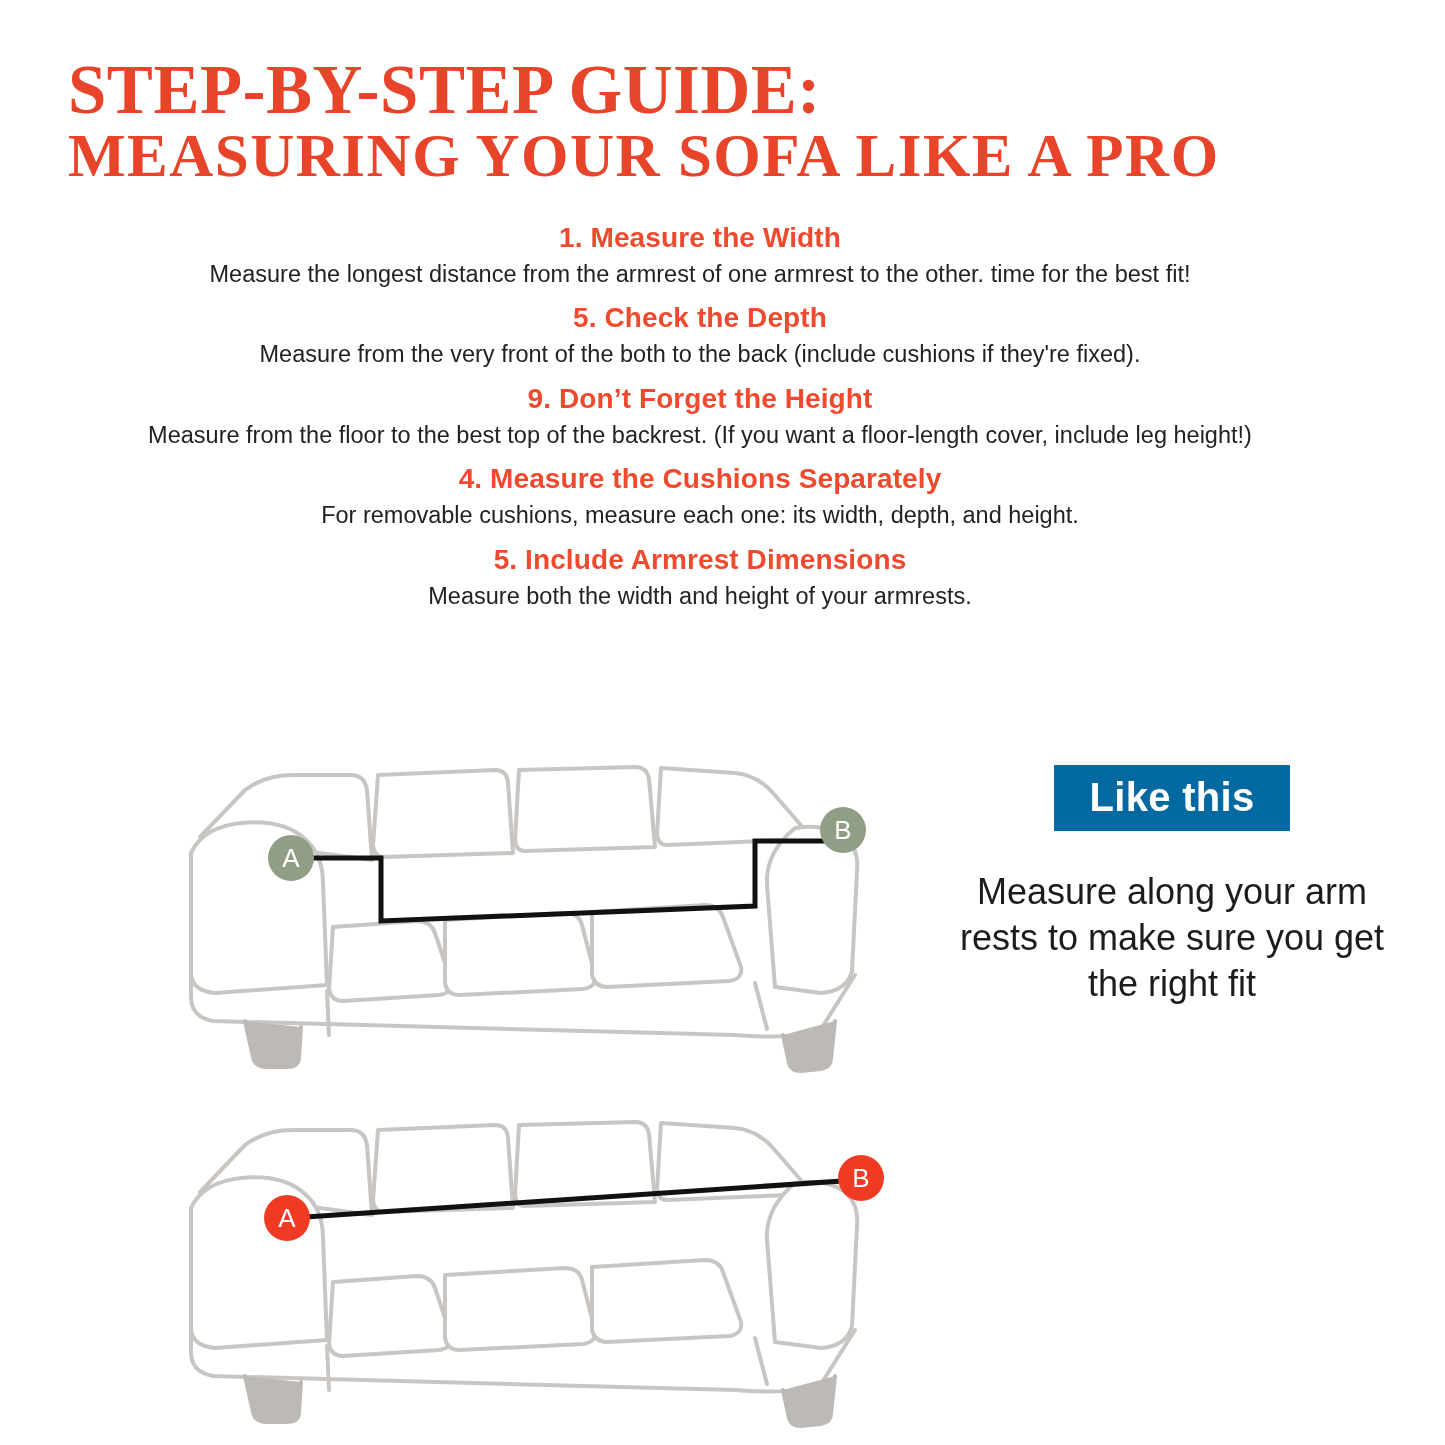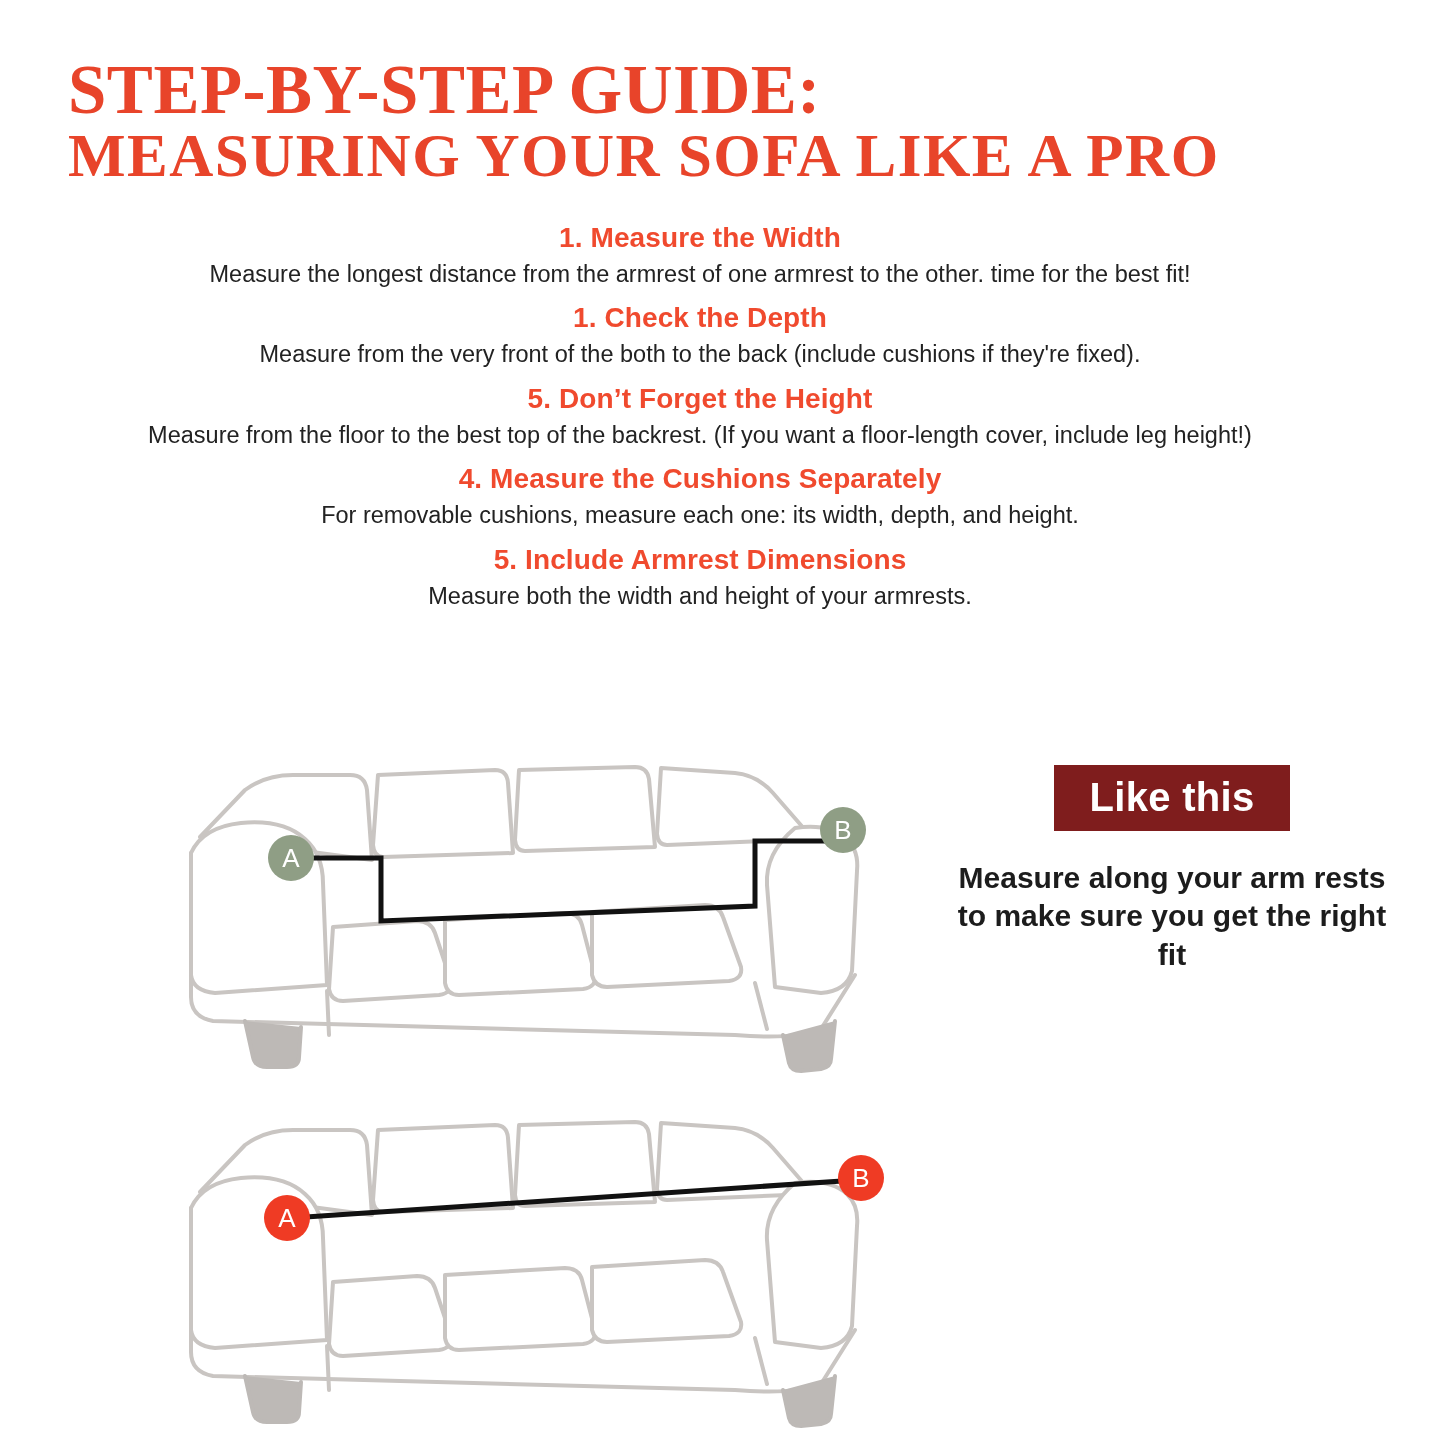--- a/index.html
+++ b/index.html
@@ -101,50 +101,49 @@
 
   .badge {
     display: inline-block;
     color: #ffffff;
     font-size: 40px;
     font-weight: bold;
     padding: 12px 36px 14px 36px;
     line-height: 1;
     letter-spacing: 0.3px;
   }
-  .badge-good { background: #7f1d1d; }
+  .badge-good { background: #0369a1; }
   .callout-text {
-    margin-top: 28px;
-    font-size: 30px;
+    margin-top: 38px;
+    font-size: 36px;
     line-height: 1.28;
     color: #1c1c1c;
-    font-weight: bold;
   }
 </style>
 </head>
 <body>
 
 <div class="page">
 
   <div class="title-block">
     <span class="title-line1">STEP-BY-STEP GUIDE:</span>
     <span class="title-line2">MEASURING YOUR SOFA LIKE A PRO</span>
   </div>
 
   <div class="steps">
     <div class="step">
       <p class="step-heading">1. Measure the Width</p>
       <p class="step-body">Measure the longest distance from the armrest of one armrest to the other. time for the best fit!</p>
     </div>
     <div class="step">
-      <p class="step-heading">1. Check the Depth</p>
+      <p class="step-heading">5. Check the Depth</p>
       <p class="step-body">Measure from the very front of the both to the back (include cushions if they're fixed).</p>
     </div>
     <div class="step">
-      <p class="step-heading">5.  Don’t Forget the Height</p>
+      <p class="step-heading">9.  Don’t Forget the Height</p>
       <p class="step-body">Measure from the floor to the best top of the backrest. (If you want a floor-length cover, include leg height!)</p>
     </div>
     <div class="step">
       <p class="step-heading">4. Measure the Cushions Separately</p>
       <p class="step-body">For removable cushions, measure each one: its width, depth, and height.</p>
     </div>
     <div class="step">
       <p class="step-heading">5. Include Armrest Dimensions</p>
       <p class="step-body">Measure both the width and height of your armrests.</p>
     </div>

